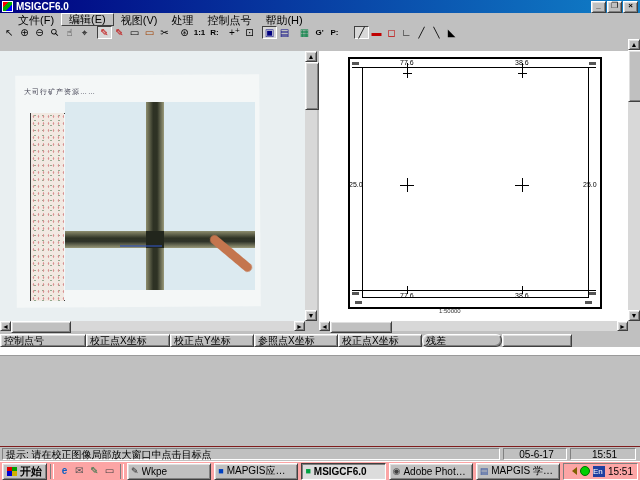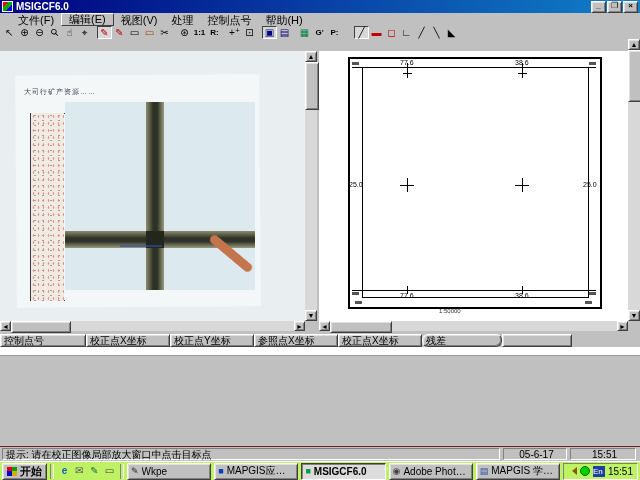--- a/index.html
+++ b/index.html
@@ -66,21 +66,21 @@
   .cross .ch{position:absolute;background:#000;height:1px;}
   
   #table-header{left:0;top:334px;width:572px;height:13px;display:flex;justify-content:center;}
   .th{height:13px;line-height:12px;font-size:10px;padding-left:3px;box-sizing:border-box;flex:0 0 auto;}
   #table-row-empty{left:0;top:347px;width:640px;height:8px;background:#fff;border-bottom:1px solid #9a9a9a;}
   
   #statusbar{left:0;top:446px;width:640px;height:15px;border-top:1px solid #7f1d1d;box-sizing:border-box;}
   .status-field{position:absolute;top:1px;height:12px;line-height:11px;font-size:10px;padding-left:3px;
                 box-sizing:border-box;background:#c0c0c0;}
   
-  #taskbar{left:0;top:461px;width:640px;height:19px;background:#bef264;border-top:1px solid #fff;
+  #taskbar{left:0;top:461px;width:640px;height:19px;background:#fca5a5;border-top:1px solid #fff;
            box-sizing:border-box;display:flex;align-items:center;padding:0 2px;}
   #start-button{height:15px;display:flex;align-items:center;padding:0 4px;font-weight:bold;font-size:11px;flex:0 0 auto;}
   .winflag{width:10px;height:9px;display:grid;grid-template-columns:1fr 1fr;grid-template-rows:1fr 1fr;margin-right:3px;}
   .winflag i:nth-child(1){background:#e00000}.winflag i:nth-child(2){background:#00a000}
   .winflag i:nth-child(3){background:#0000d0}.winflag i:nth-child(4){background:#d0b000}
   .tb-sep-v{width:2px;height:15px;margin:0 3px;border-left:1px solid #808080;border-right:1px solid #fff;flex:0 0 auto;}
   .ql{width:15px;height:14px;text-align:center;font-size:10px;line-height:14px;flex:0 0 auto;}
   .task-btn{height:15px;display:flex;align-items:center;font-size:10px;padding:0 3px;margin-right:3px;
             white-space:nowrap;overflow:hidden;flex:1 1 0;min-width:0;}
   .task-btn .ticon{font-size:9px;margin-right:3px;flex:0 0 auto;}

